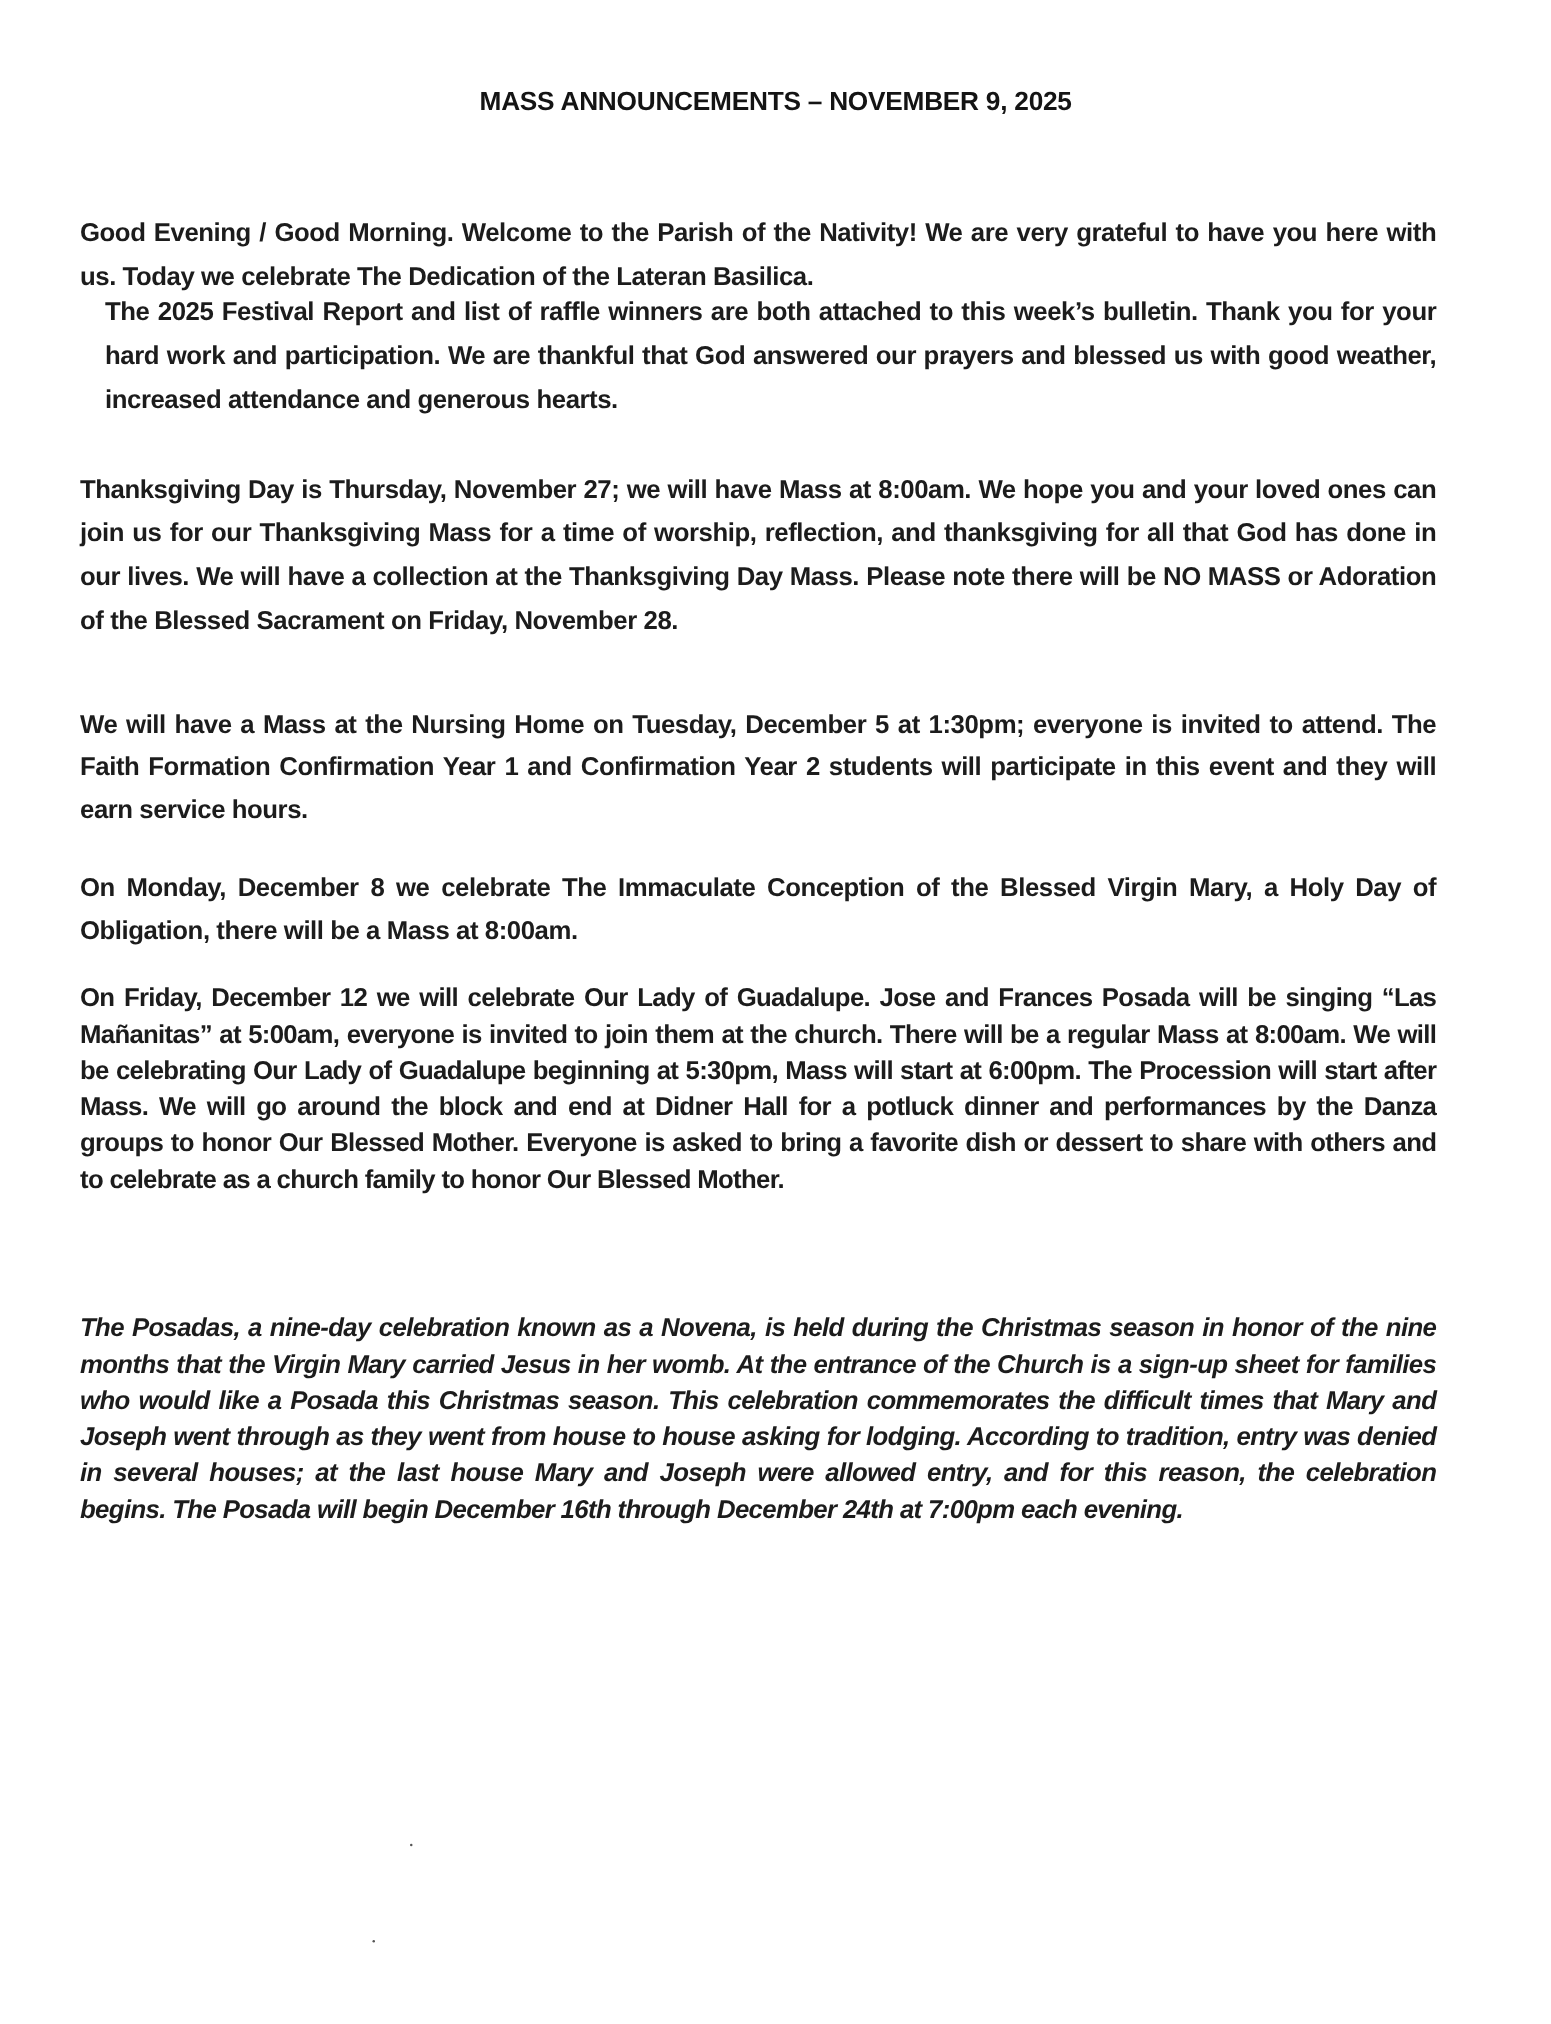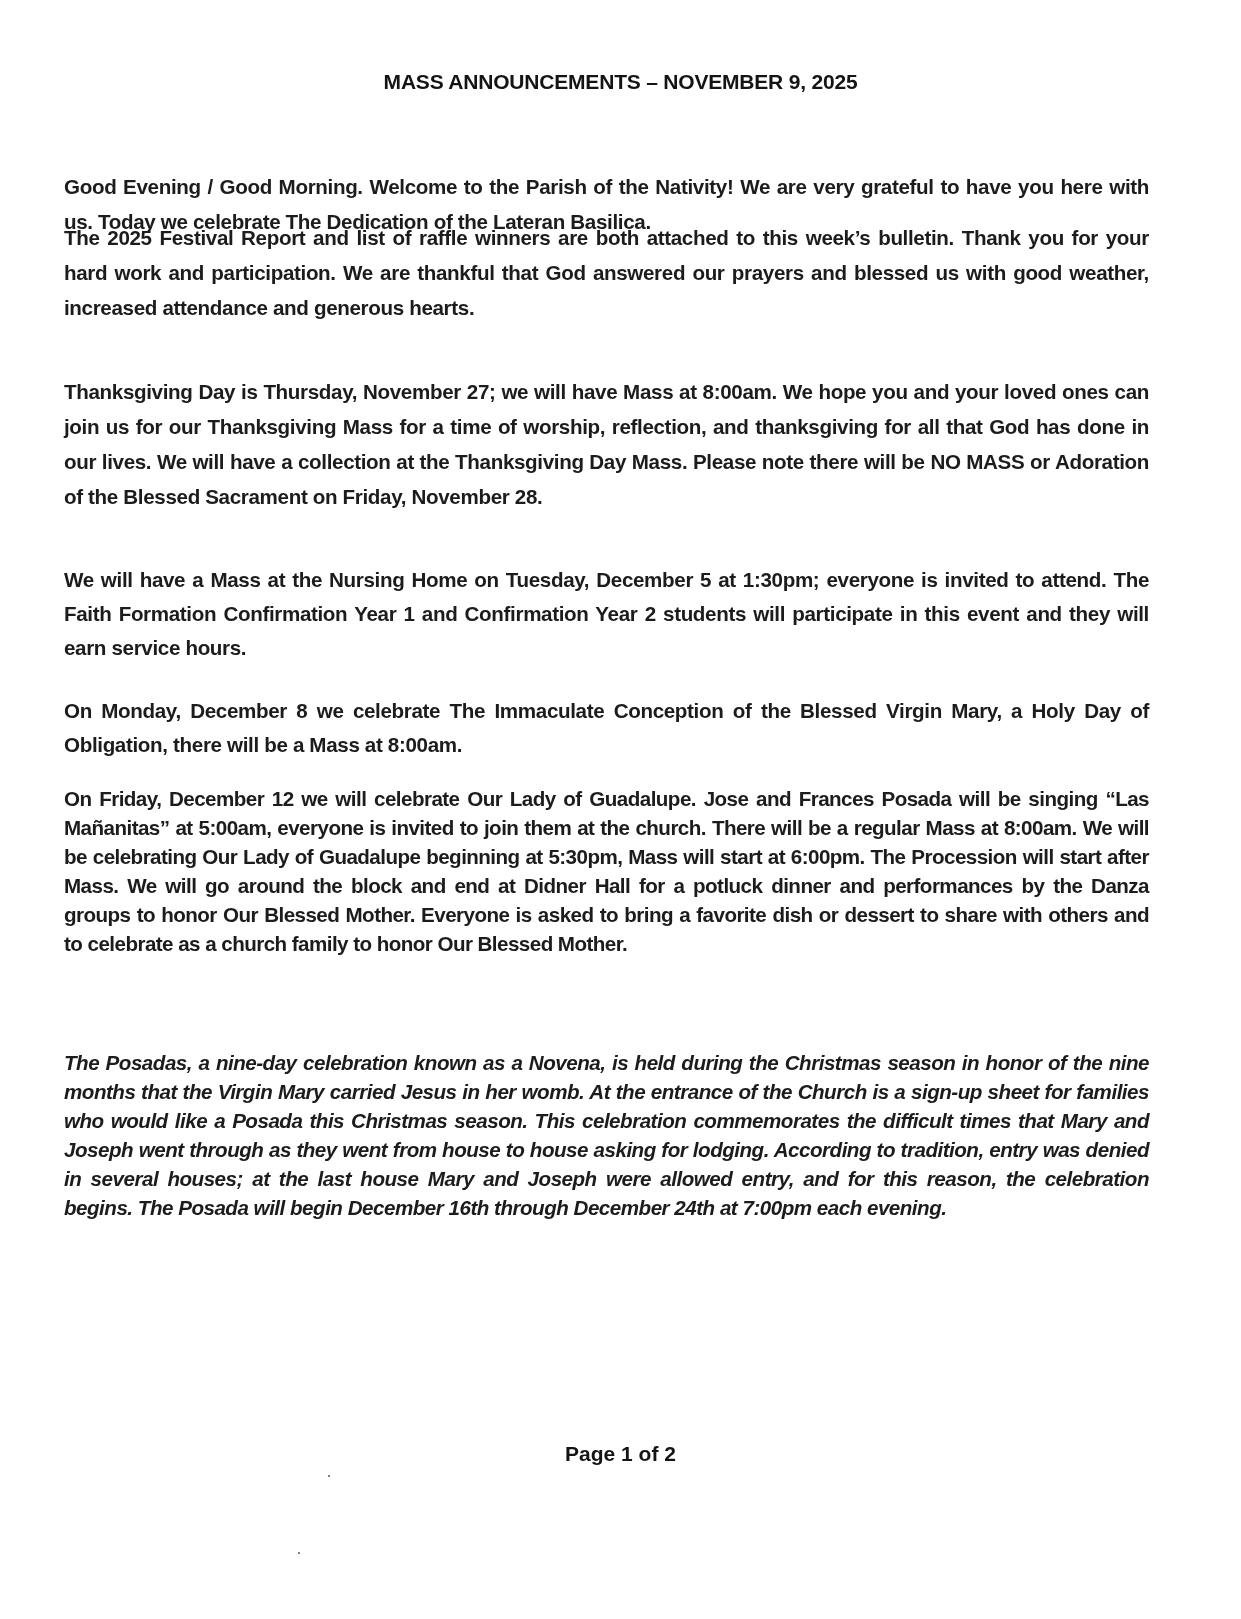--- a/index.html
+++ b/index.html
@@ -43,21 +43,21 @@
       margin: 0;
       font-weight: bold;
       font-size: 20.6px;
       line-height: 35px;
       text-align: justify;
       letter-spacing: -0.35px;
       word-spacing: 0px;
       color: #1c1c1c;
     }
     .p1 { position: absolute; top: 0px; margin-top: 33px; }
-    .p2 { position: absolute; top: 84px; }
+    .p2 { position: absolute; top: 96px; margin-left: 20px; }
     .p3 { position: absolute; top: 218px; margin-top: 20px; }
     .p4 { position: absolute; top: 427px; }
     .p5 { position: absolute; top: 558px; }
     .p6 { position: absolute; top: 646px; letter-spacing: -0.55px; }
     .p7 { position: absolute; top: 918px; letter-spacing: -0.5px; font-style: italic; }
     .p4, .p5, .p6 { line-height: 34px; }
     .p6 { line-height: 29px; }
     .p7 { line-height: 29px; }
     .p6 { top: 648px; }
     .p7 { top: 912px; }
@@ -91,19 +91,16 @@
   <div class="content">
     <p class="para p1">Good Evening / Good Morning.  Welcome to the Parish of the Nativity! We are very grateful to have you here with us. Today we celebrate The Dedication of the Lateran Basilica.</p>
     <p class="para p2">The 2025 Festival Report and list of raffle winners are both attached to this week’s bulletin. Thank you for your hard work and participation.  We are thankful that God answered our prayers and blessed us with good weather, increased attendance and generous hearts.</p>
     <p class="para p3">Thanksgiving Day is Thursday, November 27; we will have Mass at 8:00am.  We hope you and your loved ones can join us for our Thanksgiving Mass for a time of worship, reflection, and thanksgiving for all that God has done in our lives. We will have a collection at the Thanksgiving Day Mass.  Please note there will be NO MASS or Adoration of the Blessed Sacrament on Friday, November 28.</p>
     <p class="para p4">We will have a Mass at the Nursing Home on Tuesday, December 5 at 1:30pm; everyone is invited to attend.  The Faith Formation Confirmation Year 1 and Confirmation Year 2 students will participate in this event and they will earn service hours.</p>
     <p class="para p5">On Monday, December 8 we celebrate The Immaculate Conception of the Blessed Virgin Mary, a Holy Day of Obligation, there will be a Mass at 8:00am.</p>
     <p class="para p6">On Friday, December 12 we will celebrate Our Lady of Guadalupe.  Jose and Frances Posada will be singing “Las Mañanitas” at 5:00am, everyone is invited to join them at the church. There will be a regular Mass at 8:00am.  We will be celebrating Our Lady of Guadalupe beginning at 5:30pm, Mass will start at 6:00pm.  The Procession will start after Mass.  We will go around the block and end at Didner Hall for a potluck dinner and performances by the Danza groups to honor Our Blessed Mother.  Everyone is asked to bring a favorite dish or dessert to share with others and to celebrate as a church family to honor Our Blessed Mother.</p>
     <p class="para p7">The Posadas, a nine-day celebration known as a Novena, is held during the Christmas season in honor of the nine months that the Virgin Mary carried Jesus in her womb.  At the entrance of the Church is a sign-up sheet for families who would like a Posada this Christmas season. This celebration commemorates the difficult times that Mary and Joseph went through as they went from house to house asking for lodging.  According to tradition, entry was denied in several houses; at the last house Mary and Joseph were allowed entry, and for this reason, the celebration begins.  The Posada will begin December 16th through December 24th at 7:00pm each evening.</p>
   </div>
 
-  <div class="footer">
-    <span>Page 1  of 2</span>
-  </div>
 
   <div class="speck" style="left:328px; top:1475px;"></div>
   <div class="speck" style="left:298px; top:1552px;"></div>
 </div>
 
 </body></html>

